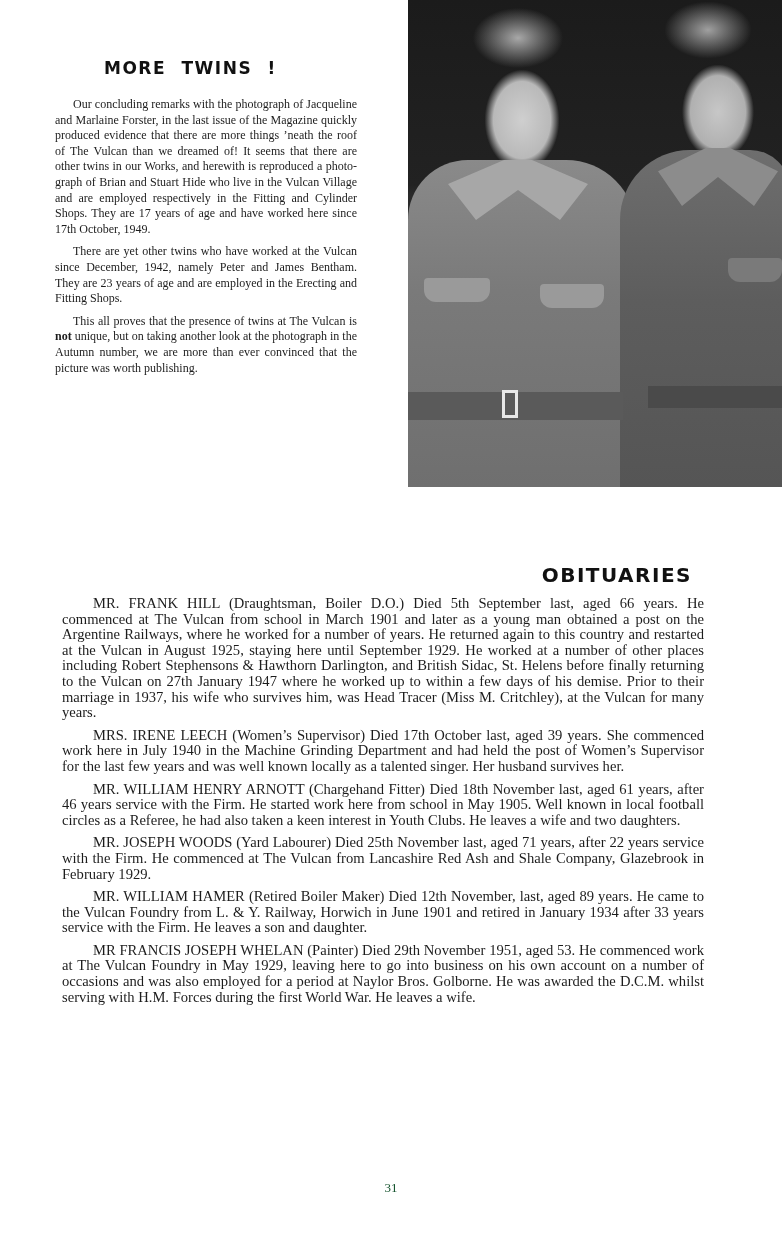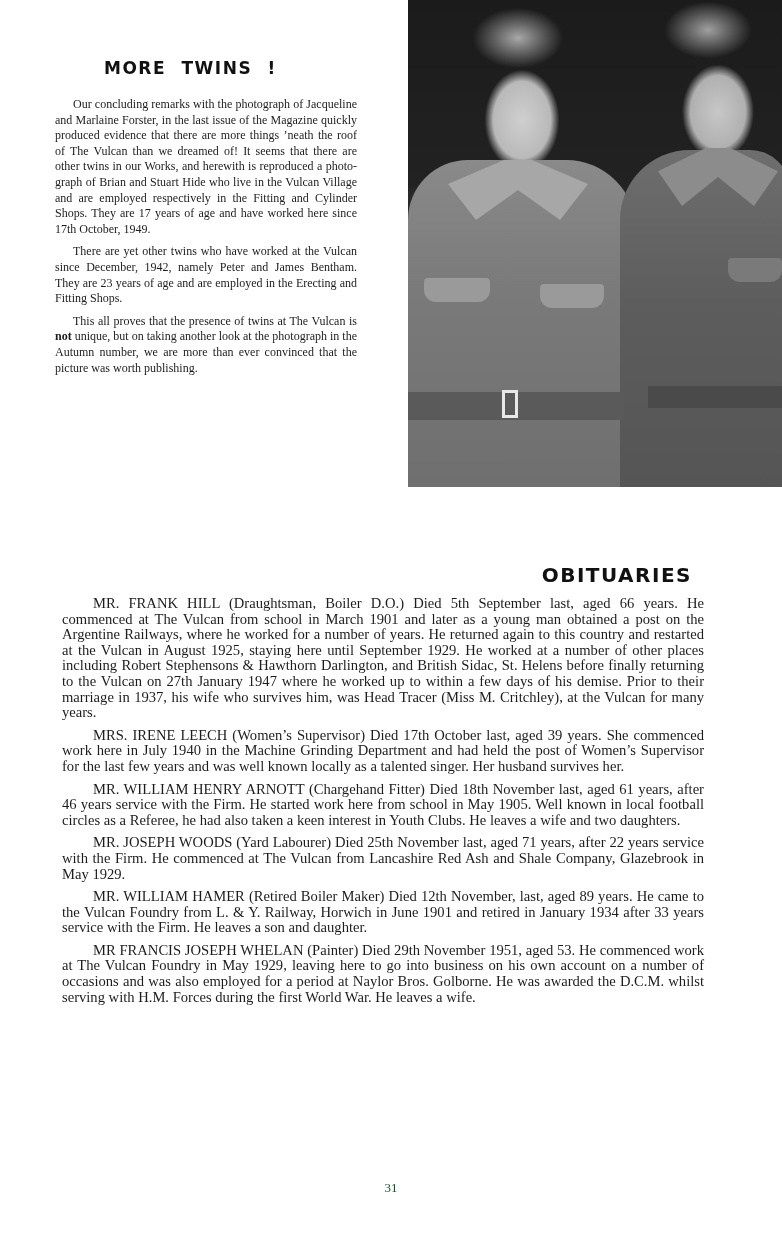--- a/index.html
+++ b/index.html
@@ -167,18 +167,18 @@
   <div class="buckle"></div>
   <div class="belt-right"></div>
 </div>
 
 <h2 id="obits-title" class="headline">OBITUARIES</h2>
 
 <div id="obits-body">
   <p>MR. FRANK HILL (Draughtsman, Boiler D.O.) Died 5th September last, aged 66 years.  He commenced at The Vulcan from school in March 1901 and later as a young man obtained a post on the Argentine Railways, where he worked for a number of years.  He returned again to this country and restarted at the Vulcan in August 1925, staying here until September 1929.  He worked at a number of other places including Robert Stephensons &amp; Hawthorn Darlington, and British Sidac, St. Helens before finally returning to the Vulcan on 27th January 1947 where he worked up to within a few days of his demise.  Prior to their marriage in 1937, his wife who survives him, was Head Tracer (Miss M. Critchley), at the Vulcan for many years.</p>
   <p>MRS. IRENE LEECH (Women’s Supervisor) Died 17th October last, aged 39 years.  She commenced work here in July 1940 in the Machine Grinding Depart­ment and had held the post of Women’s Supervisor for the last few years and was well known locally as a talented singer.  Her husband survives her.</p>
   <p>MR. WILLIAM HENRY ARNOTT (Chargehand Fitter) Died 18th November last, aged 61 years, after 46 years service with the Firm.  He started work here from school in May 1905.  Well known in local football circles as a Referee, he had also taken a keen interest in Youth Clubs.  He leaves a wife and two daughters.</p>
-  <p>MR. JOSEPH WOODS (Yard Labourer) Died 25th November last, aged 71 years, after 22 years service with the Firm.  He commenced at The Vulcan from Lancashire Red Ash and Shale Company, Glazebrook in May 1929.</p>
+  <p>MR. JOSEPH WOODS (Yard Labourer) Died 25th November last, aged 71 years, after 22 years service with the Firm.  He commenced at The Vulcan from Lancashire Red Ash and Shale Company, Glazebrook in February 1929.</p>
   <p>MR. WILLIAM HAMER (Retired Boiler Maker) Died 12th November, last, aged 89 years.  He came to the Vulcan Foundry from L. &amp; Y. Railway, Horwich in June 1901 and retired in January 1934 after 33 years service with the Firm.  He leaves a son and daughter.</p>
   <p>MR FRANCIS JOSEPH WHELAN (Painter)  Died  29th  November  1951, aged 53.  He commenced work at The Vulcan Foundry in May 1929, leaving here to go into business on his own account on a number of occasions and was also em­ployed for a period at Naylor Bros. Golborne.  He was awarded the D.C.M. whilst serving with H.M. Forces during the first World War.  He leaves a wife.</p>
 </div>
 
 <div id="page-number">31</div>
 
 </body></html>

